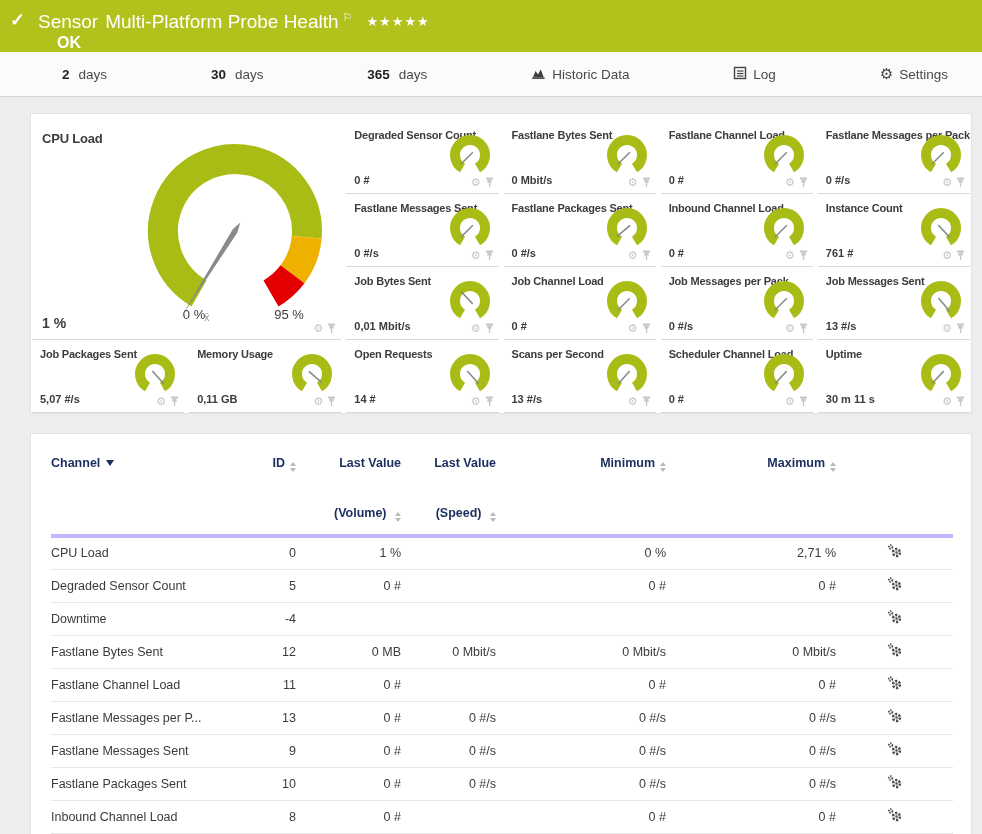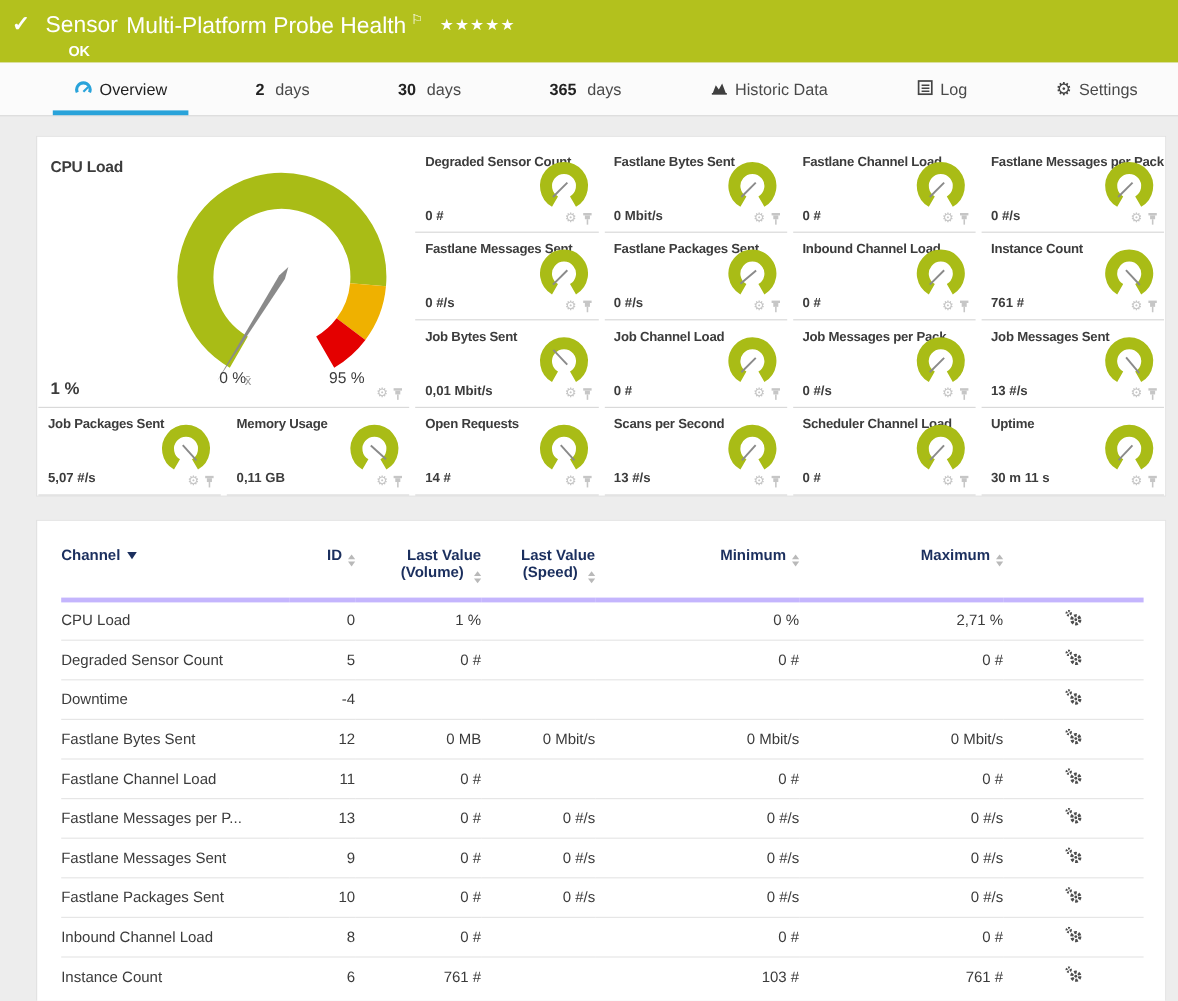--- a/index.html
+++ b/index.html
@@ -7,21 +7,21 @@
     font-family:"Liberation Sans", sans-serif; background:#ededed; }
 
   
   .topbar { height:52px; background:#b3c11d; color:#fff; position:relative; padding:5px 0 0 12px; }
   .topbar .check { position:absolute; left:10px; top:9px; font-size:18px; font-weight:bold; }
   .title-line { padding-left:26px; font-size:19px; line-height:24px; white-space:nowrap; }
   .title-line .type { font-weight:400; margin-right:7px; }
   .title-line .name { font-weight:normal; }
   .title-line .flag { font-size:11px; vertical-align:super; margin-left:4px; }
   .title-line .stars { font-size:13px; letter-spacing:1px; margin-left:14px; vertical-align:2px; }
-  .status-line { padding-left:45px; font-size:12px; font-weight:bold; line-height:18px; }
+  .status-line { padding-left:45px; font-size:16px; font-weight:bold; line-height:18px; }
 
   
   .tabbar { height:45px; background:#fbfbfb; border-bottom:1px solid #d6d6d6;
     display:flex; align-items:stretch; justify-content:space-between; padding:0 30px 0 58px; }
   .tab { display:flex; align-items:center; gap:6px; font-size:13.5px; color:#4a4a4a;
     cursor:pointer; position:relative; padding:0 4px; }
   .tab .num { font-weight:bold; color:#222; margin-right:3px; }
   .tab.active { color:#222; }
   .tab.active::after { content:""; position:absolute; left:-14px; right:-14px; bottom:0;
     height:4px; background:#29a3da; }
@@ -49,21 +49,21 @@
   .cpu-panel .big-gauge { position:absolute; left:88px; top:12px; }
   .scale-label { position:absolute; top:186px; transform:translateX(-50%); font-size:13px; color:#3c3c3c; }
   .scale-min { left:162px; } .scale-max { left:257px; }
 
   
   .table-card { margin-top:19px; padding:12px 20px 0 20px; height:420px; }
   table { width:100%; border-collapse:collapse; table-layout:fixed; }
   th { color:#1b2f5e; font-size:12.5px; font-weight:bold; text-align:right;
     vertical-align:top; padding:10px 0 12px 0; cursor:pointer; }
   th.col-channel { text-align:left; }
-  th .hdr2 { display:block; }
+  th .hdr2 { display:block;margin-top:36px; }
   td { font-size:12.5px; color:#3b3b3b; text-align:right; height:33px; padding:0; }
   td.col-channel { text-align:left; white-space:nowrap; overflow:hidden; }
   td.col-gear { text-align:center; }
   tbody tr { border-top:1px solid #e6e6e6; }
   thead tr { border-bottom:4px solid #c4b5fd; }
   .sort-arrows { display:inline-flex; flex-direction:column; gap:2px; margin-left:5px; vertical-align:1px; }
   .sort-arrows i { display:block; width:0; height:0; border-left:3.5px solid transparent;
     border-right:3.5px solid transparent; }
   .sort-arrows .up { border-bottom:4px solid #b9b9b9; }
   .sort-arrows .dn { border-top:4px solid #b9b9b9; }
@@ -76,27 +76,20 @@
 
 <div class="topbar">
   <span class="check">✓</span>
   <div class="title-line">
     <span class="type">Sensor</span><span class="name">Multi-Platform Probe Health</span><span class="flag">⚐</span><span class="stars">★★★★★</span>
   </div>
   <div class="status-line">OK</div>
 </div>
 
 <div class="tabbar" id="tabbar">
-    <div class="tab active">
-      <span><svg width="15" height="15" viewBox="0 0 15 15">
-          <path d="M2.4 12 A5.6 5.6 0 1 1 12.6 12" fill="none" stroke="#29a3da" stroke-width="2.6"></path>
-          <line x1="7.5" y1="11.5" x2="11.5" y2="7.5" stroke="#29a3da" stroke-width="1.8"></line>
-        </svg></span>
-      <span>Overview</span>
-    </div>
     <div class="tab">
       <span class="num">2</span>
       <span>days</span>
     </div>
     <div class="tab">
       <span class="num">30</span>
       <span>days</span>
     </div>
     <div class="tab">
       <span class="num">365</span>

